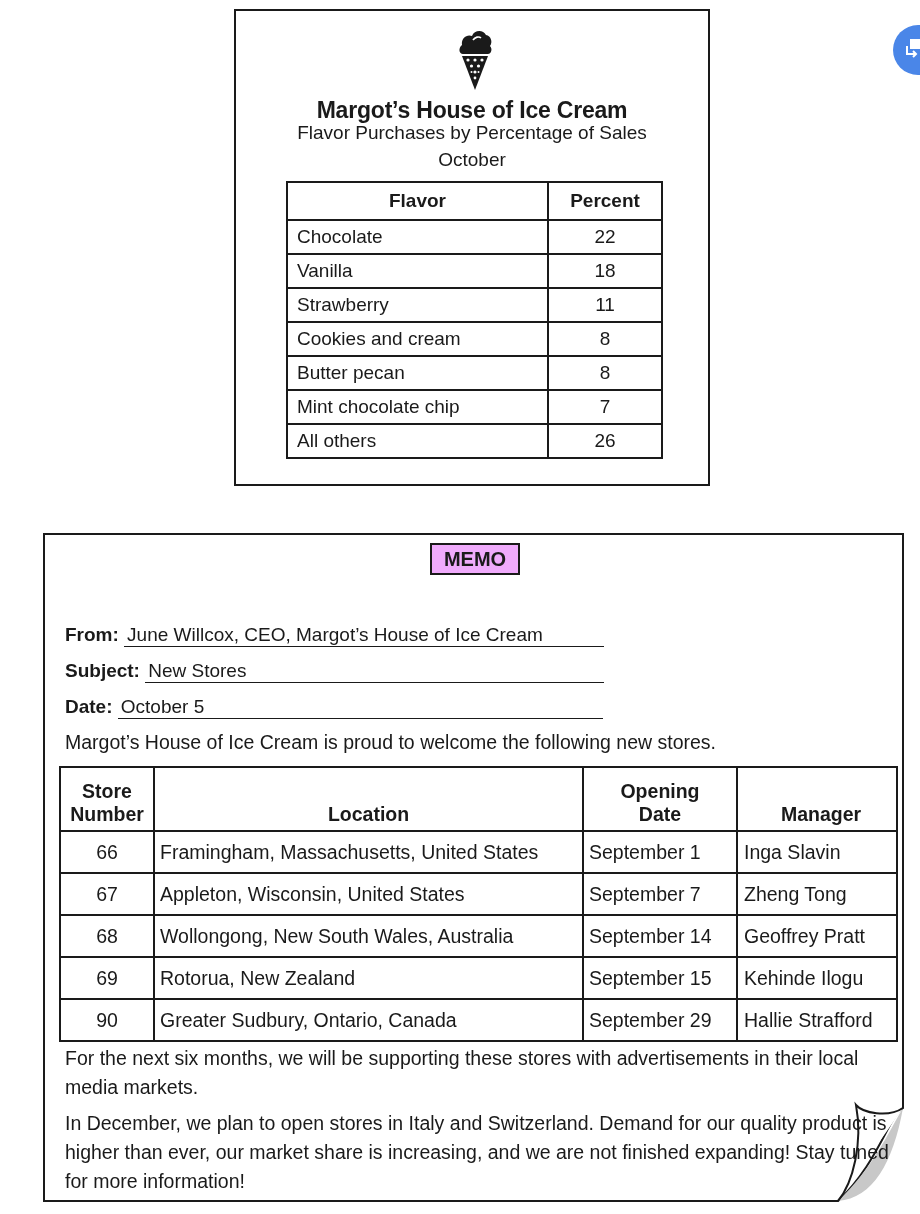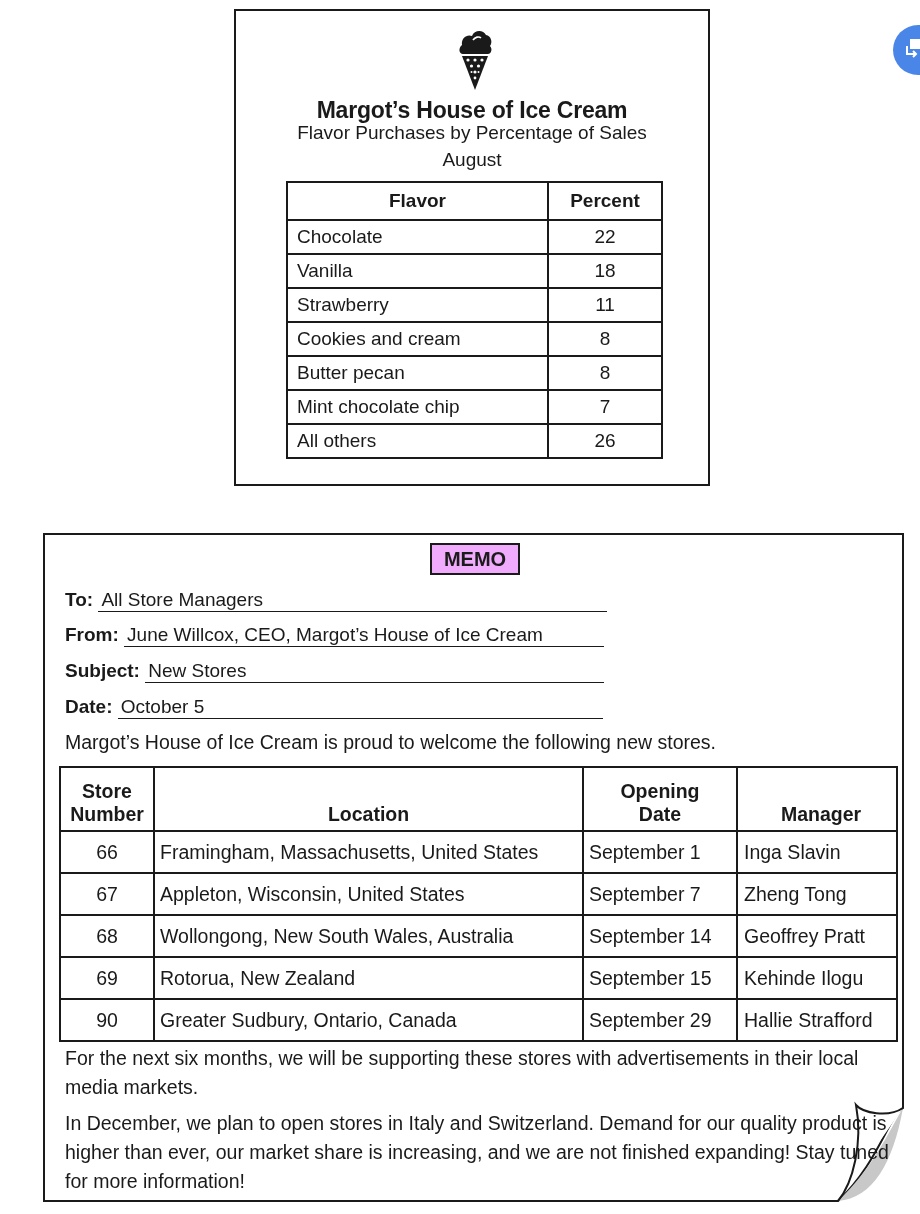--- a/index.html
+++ b/index.html
@@ -88,21 +88,21 @@
       <circle cx="14.5" cy="38" r="1.6"></circle>
         <circle cx="21.5" cy="38" r="1.6"></circle>
       <circle cx="18" cy="44" r="1.6"></circle>
         <circle cx="14.5" cy="44" r="1"></circle>
         <circle cx="21.5" cy="44" r="1"></circle>
       <circle cx="18" cy="50" r="1.4"></circle>
     </g>
   </svg>
   <div class="card-title">Margot’s House of Ice Cream</div>
   <div class="card-subtitle">Flavor Purchases by Percentage of Sales</div>
-  <div class="card-month">August</div>
+  <div class="card-month">October</div>
   <table class="flavors">
     <thead>
       <tr>
         <th>Flavor</th>
         <th class="pct-h">Percent</th>
       </tr>
     </thead>
     <tbody>
       <tr>
           <td class="flavor">Chocolate</td>
@@ -146,24 +146,20 @@
 
 <div class="memo">
   <svg class="memo-frame" viewBox="0 0 861 670">
     <path d="M1 1 L860 1 L860 575 C 845 585, 835 630, 795 668 L1 668 Z" fill="#fff" stroke="#1a1a1a" stroke-width="2"></path>
     <path d="M860 575 C 845 600, 830 635, 795 668 C 830 665, 850 630, 860 575 Z" fill="#c8c8c8"></path>
     <path d="M860 575 C 845 585, 820 580, 813 572 C 820 610, 810 650, 795 668" fill="#fff" stroke="#1a1a1a" stroke-width="2"></path>
   </svg>
 
   <div class="memo-badge">MEMO</div>
 
-  <div class="field" style="top:54px;">
-    <span class="lbl">To:</span>
-    <span class="val" style="width:506px;">All Store Managers</span>
-  </div>
   <div class="field" style="top:89px;">
     <span class="lbl">From:</span>
     <span class="val" style="width:477px;">June Willcox, CEO, Margot’s House of Ice Cream</span>
   </div>
   <div class="field" style="top:125px;">
     <span class="lbl">Subject:</span>
     <span class="val" style="width:456px;">New Stores</span>
   </div>
   <div class="field" style="top:161px;">
     <span class="lbl">Date:</span>

